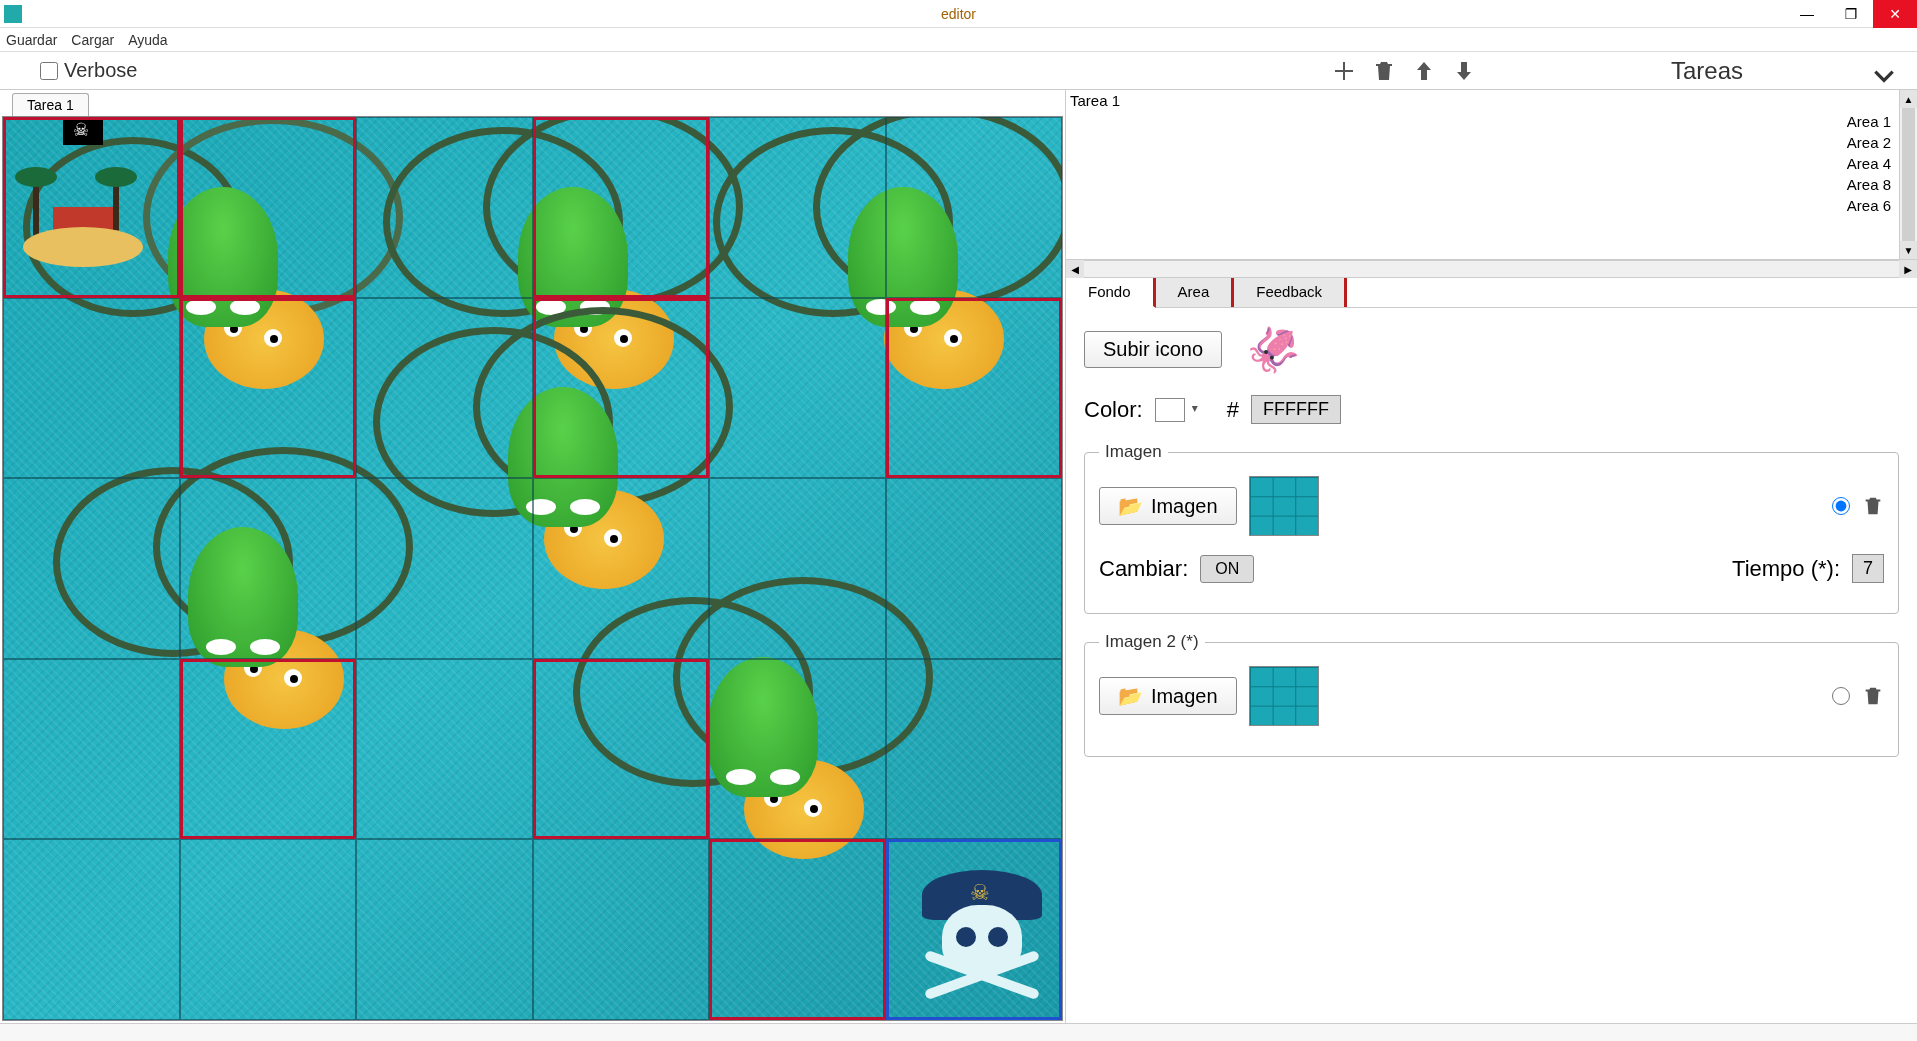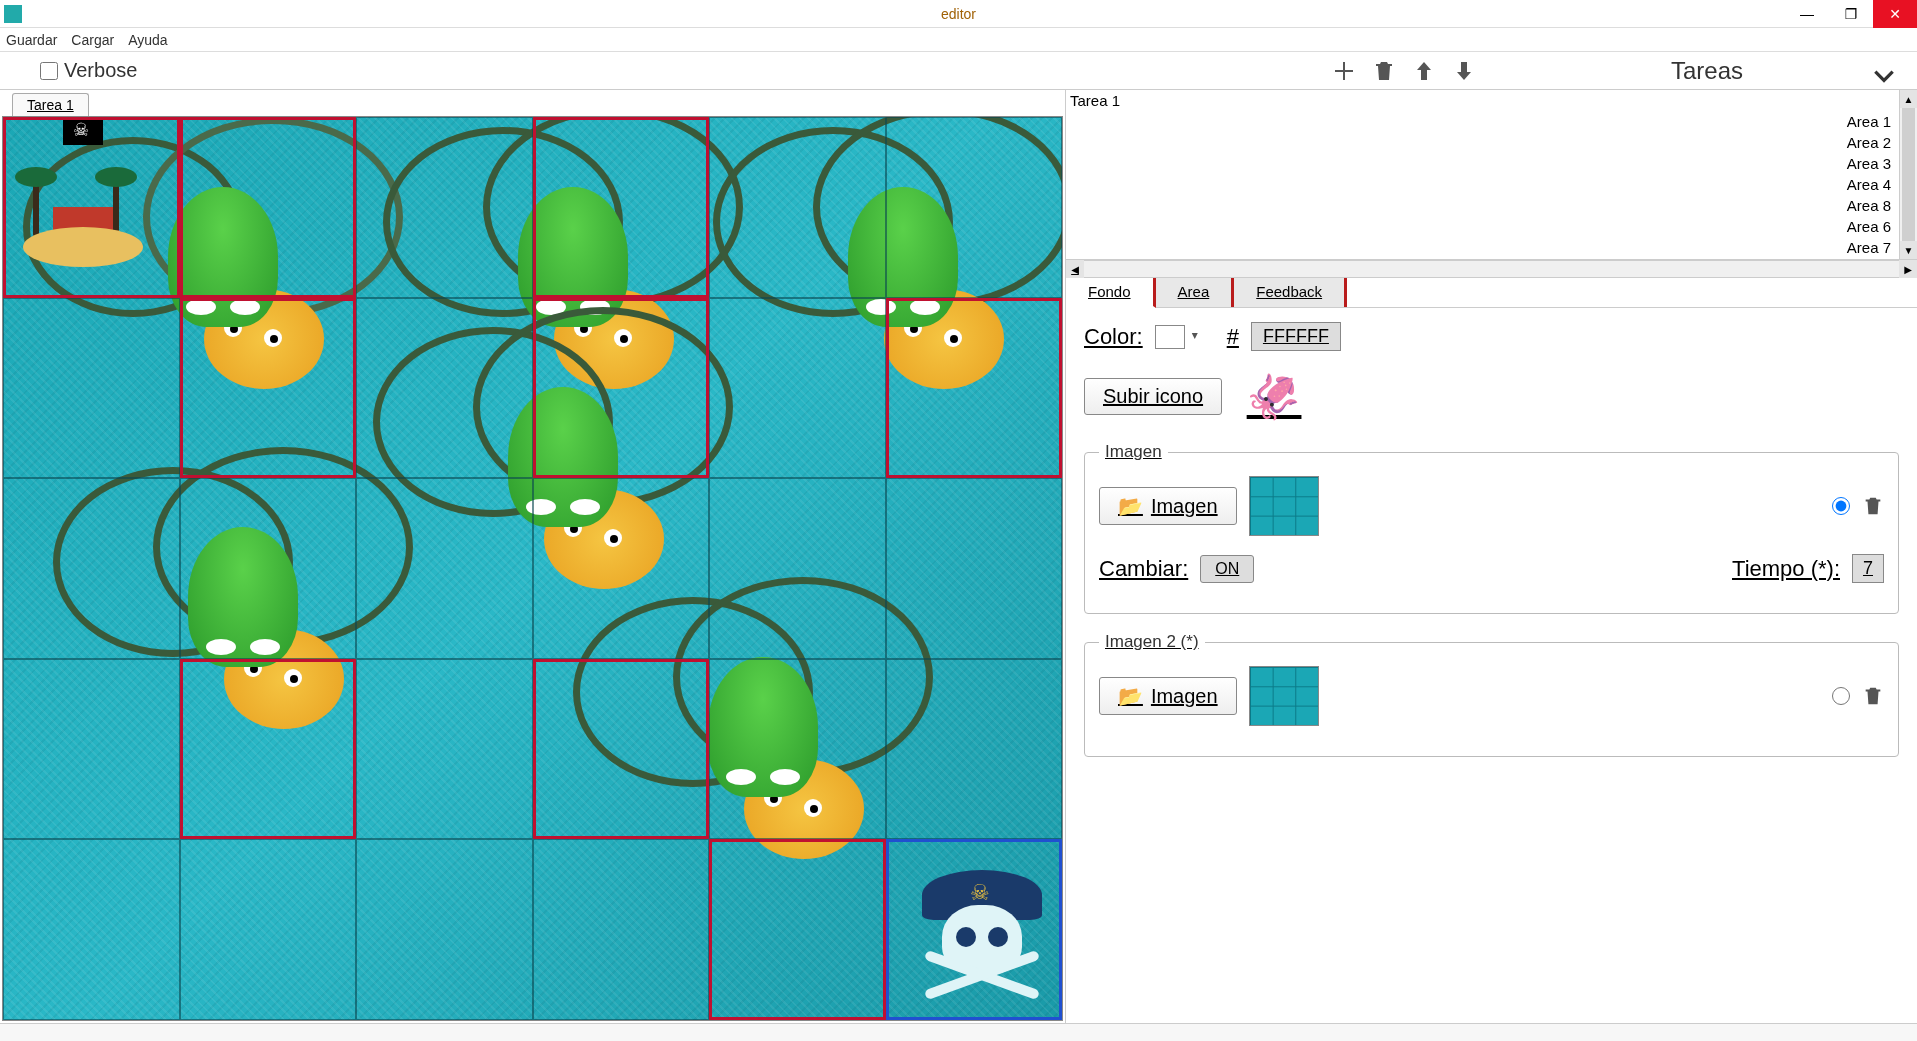--- a/index.html
+++ b/index.html
@@ -22,21 +22,21 @@
   .verbose-wrap { display: flex; align-items: center; gap: 6px; margin-left: 40px; font-size: 20px; color:#333; font-family: Georgia, serif;}
   .verbose-wrap input { width: 18px; height: 18px; }
   .toprow .spacer { flex: 1; }
   .tool-btns { display: flex; gap: 14px; margin-right: 20px; }
   .tool-btn { width: 26px; height: 26px; display:flex; align-items:center; justify-content:center; color:#555; }
   .tool-btn svg { width:24px; height:24px; }
   .tareas-title { width: 420px; text-align: center; font-size: 24px; color:#333; position: relative; font-family: Georgia, serif;}
   .tareas-chevron { position: absolute; right: 20px; top: 6px; }
 
   
-  .main { display: flex; height: calc(1041px - 28px - 24px - 38px - 18px); text-decoration: underline; }
+  .main { display: flex; height: calc(1041px - 28px - 24px - 38px - 18px); }
   .left { width: 1065px; display:flex; flex-direction:column; }
   .right { flex:1; border-left:1px solid #ccc; display:flex; flex-direction:column; }
 
   
   .canvastab-row { height: 26px; display:flex; align-items:flex-end; padding-left:12px; }
   .canvastab { border:1px solid #aaa; border-bottom:none; padding:3px 14px; font-size:14px; background:#f9f9f9; border-radius:3px 3px 0 0;}
 
   
   .canvas-wrap { flex:1; position:relative; background:linear-gradient(135deg,#1ba7b5,#2ab8c7,#1a9aa8); overflow:hidden; border:1px solid #888; margin:0 2px 2px 2px;}
   .canvas-wrap::before{content:"";position:absolute;inset:0;background:
@@ -263,56 +263,54 @@
         </div>
     </div>
   </div>
 
   <div class="right">
     <div class="tree-wrap">
       <div class="tree" id="tree">
           <div class="tree-item tree-root">Tarea 1</div>
           <div class="tree-item tree-child">Area 1</div>
           <div class="tree-item tree-child">Area 2</div>
-          <div class="tree-item tree-child">Area 3</div>
           <div class="tree-item tree-child">Area 4</div>
           <div class="tree-item tree-child">Area 8</div>
           <div class="tree-item tree-child">Area 6</div>
-          <div class="tree-item tree-child">Area 7</div>
         </div>
       <div class="vscroll">
         <div class="up">▲</div>
         <div class="thumb"></div>
         <div class="down">▼</div>
       </div>
     </div>
     <div class="hscroll">
       <div class="lbtn">◀</div>
       <div class="rbtn">▶</div>
     </div>
 
     <div class="tabs">
       <div class="tab active">Fondo</div>
       <div class="tab">Area</div>
       <div class="tab">Feedback</div>
     </div>
 
     <div class="panel-body">
+      <div class="row">
+        <button class="btn">
+            <span>Subir icono</span>
+          </button>
+        <div class="icon-preview">🦑</div>
+      </div>
       <div class="row">
         <span class="colorlabel">Color:</span>
         <span class="swatch"></span>
         <span style="width:18px"></span>
         <span class="colorlabel">#</span>
         <span class="hexbox">FFFFFF</span>
-      </div>
-      <div class="row">
-        <button class="btn">
-            <span>Subir icono</span>
-          </button>
-        <div class="icon-preview">🦑</div>
       </div>
 
       <fieldset>
         <legend>Imagen</legend>
         <div class="row">
           <button class="btn">
               <span class="folder-ico">📂</span>
               <span>Imagen</span>
             </button>
           <div class="icon-thumb small-grid"></div>

